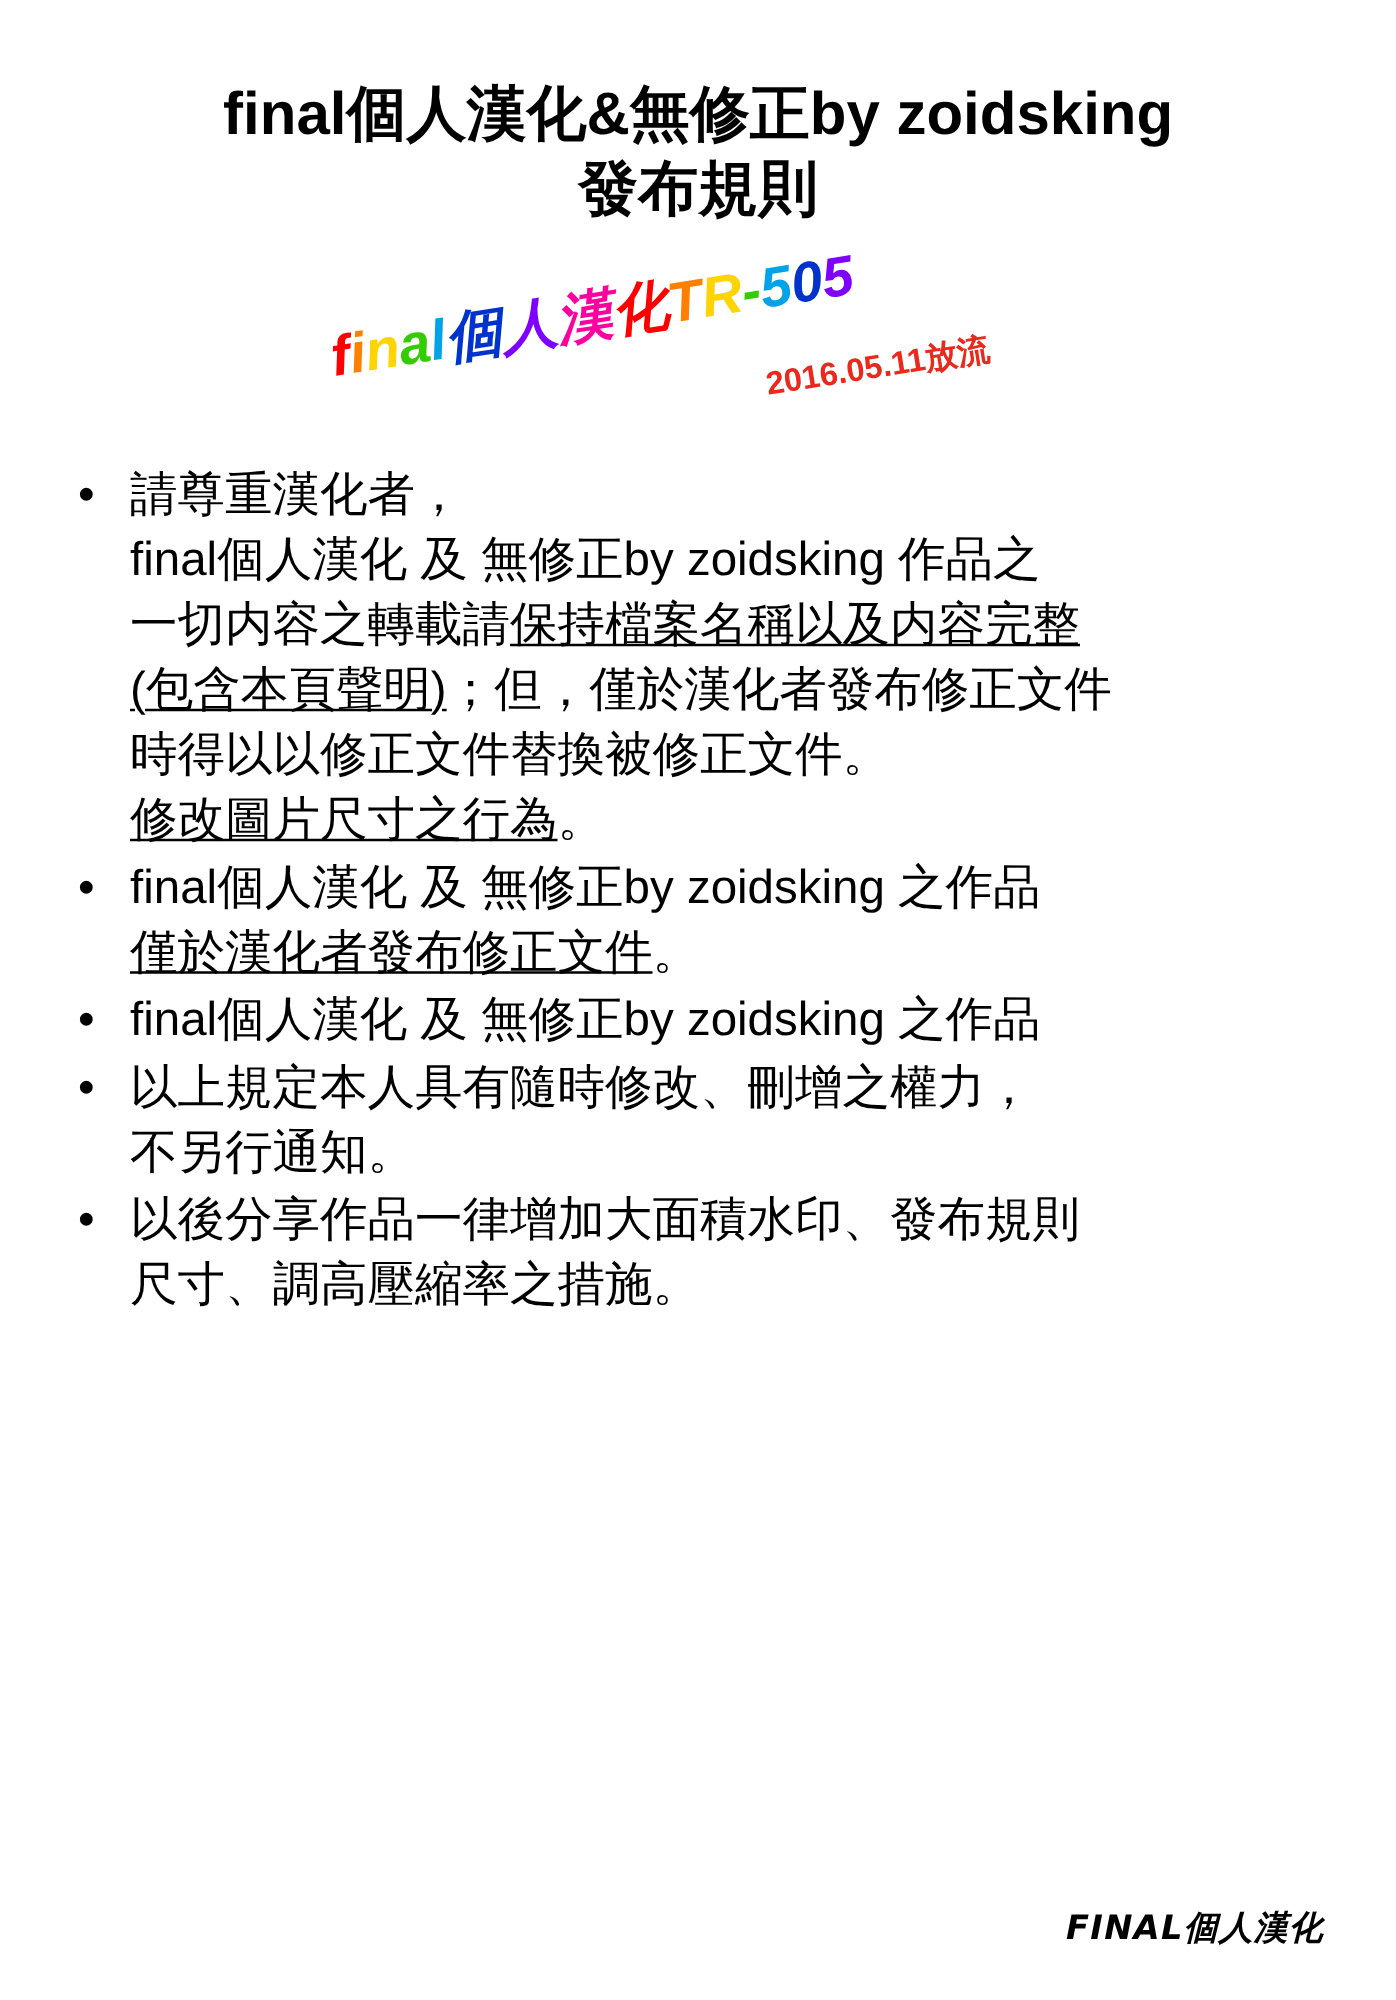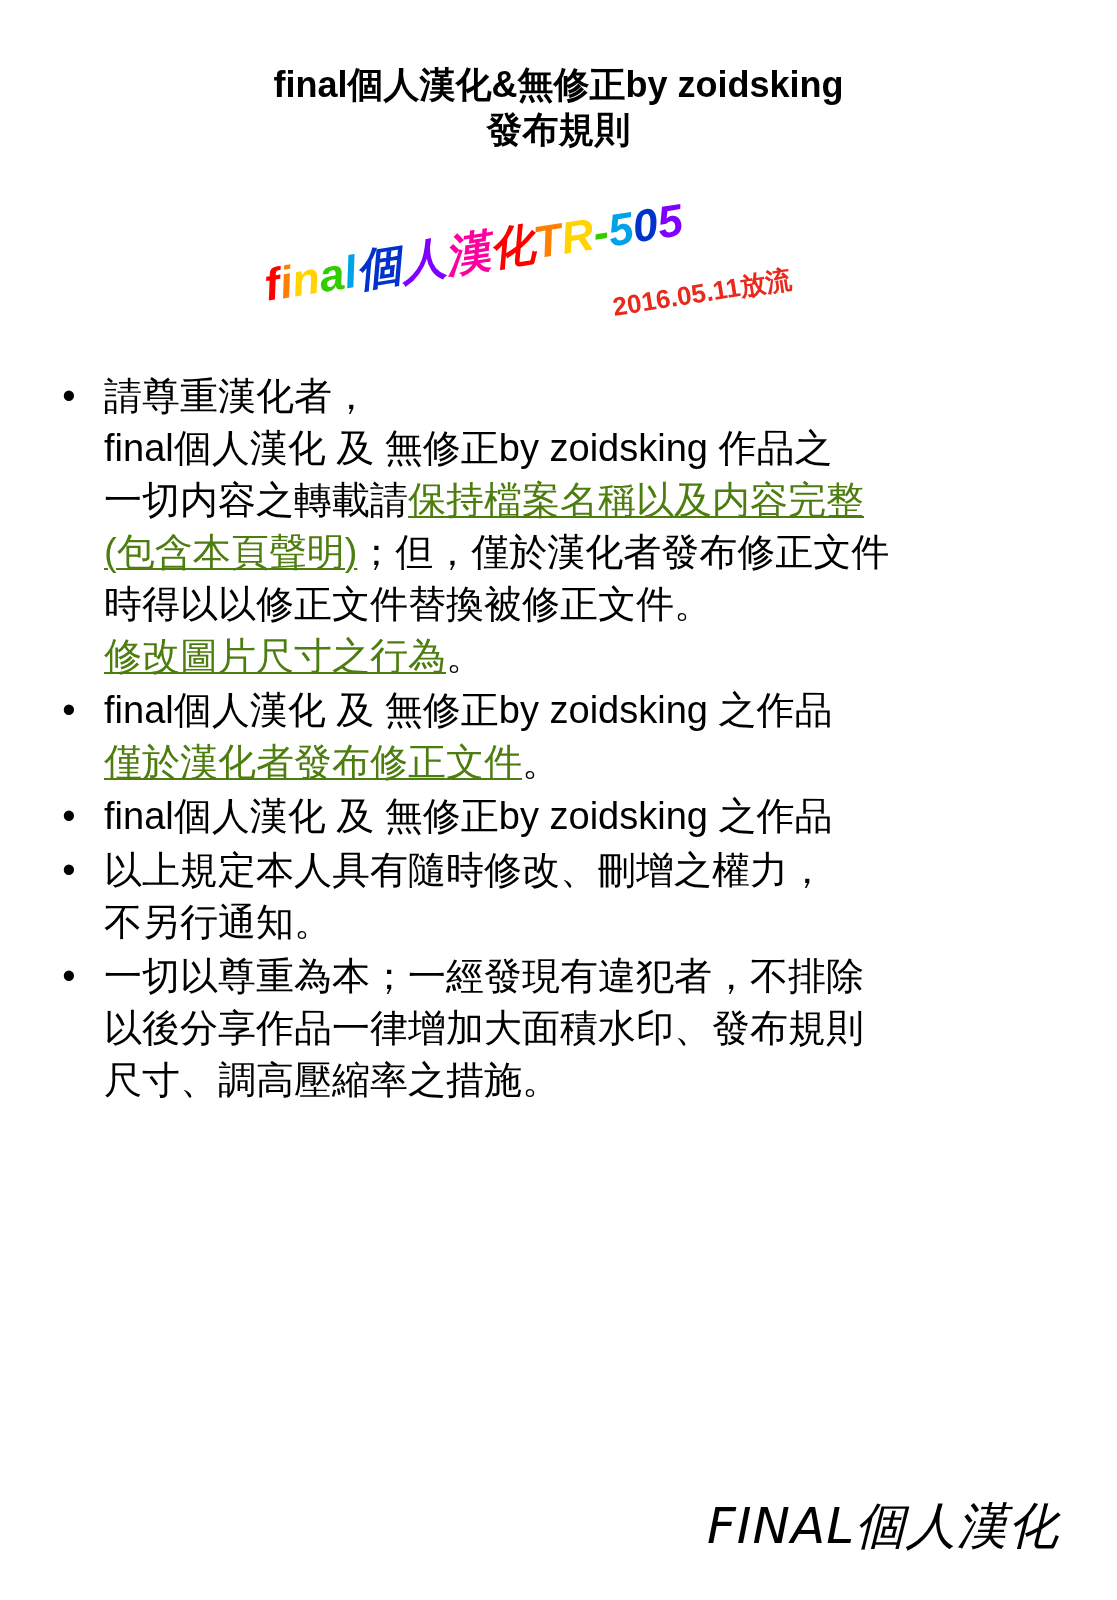--- a/index.html
+++ b/index.html
@@ -15,21 +15,21 @@
     color: #000000;
     overflow: hidden;
   }
 
   
   .title-block {
     text-align: center;
     padding-top: 62px;
   }
   .title-line {
-    font-size: 36px;
+    font-size: 48px;
     font-weight: bold;
     line-height: 1.25;
     letter-spacing: 0px;
   }
 
   
   .watermark {
     position: absolute;
     top: 228px;
     left: 0;
@@ -78,32 +78,32 @@
     flex: 0 0 34px;
     font-size: 38px;
     line-height: 52px;
     text-align: center;
   }
   .rule-text {
     font-size: 38px;
     line-height: 52px;
   }
   .rule-text .ln { display: block; white-space: nowrap; margin-left: 18px; }
-  .red-u { color: #4d7c0f; text-decoration: underline; text-decoration-thickness: 2px; text-underline-offset: 3px; }
+  .red-u { color: #000000; text-decoration: underline; text-decoration-thickness: 2px; text-underline-offset: 3px; }
 
   
   .footer {
     position: absolute;
     bottom: 40px;
     right: 58px;
     text-align: right;
   }
   .footer-logo {
-    font-size: 50px;
-    font-weight: normal;
+    font-size: 27px;
+    font-weight: bold;
     font-style: italic;
     letter-spacing: 1px;
     font-family: "DejaVu Sans", sans-serif;
   }
 </style>
 </head>
 <body>
 
 <div class="title-block">
   <div class="title-line">final個人漢化&amp;無修正by zoidsking</div>
@@ -143,21 +143,20 @@
     <div class="rule-item">
       <div class="bullet">•</div>
       <div class="rule-text">
         <span class="ln"><span>以上規定本人具有隨時修改、刪增之權力，</span></span>
         <span class="ln"><span>不另行通知。</span></span>
       </div>
     </div>
     <div class="rule-item">
       <div class="bullet">•</div>
       <div class="rule-text">
-        <span class="ln"><span>一切以尊重為本；一經發現有違犯者，不排除</span></span>
         <span class="ln"><span>以後分享作品一律增加大面積水印、發布規則</span></span>
         <span class="ln"><span>尺寸、調高壓縮率之措施。</span></span>
       </div>
     </div>
   </div>
 
 <div class="footer">
   <div class="footer-logo">FINAL個人漢化</div>
 </div>
 

